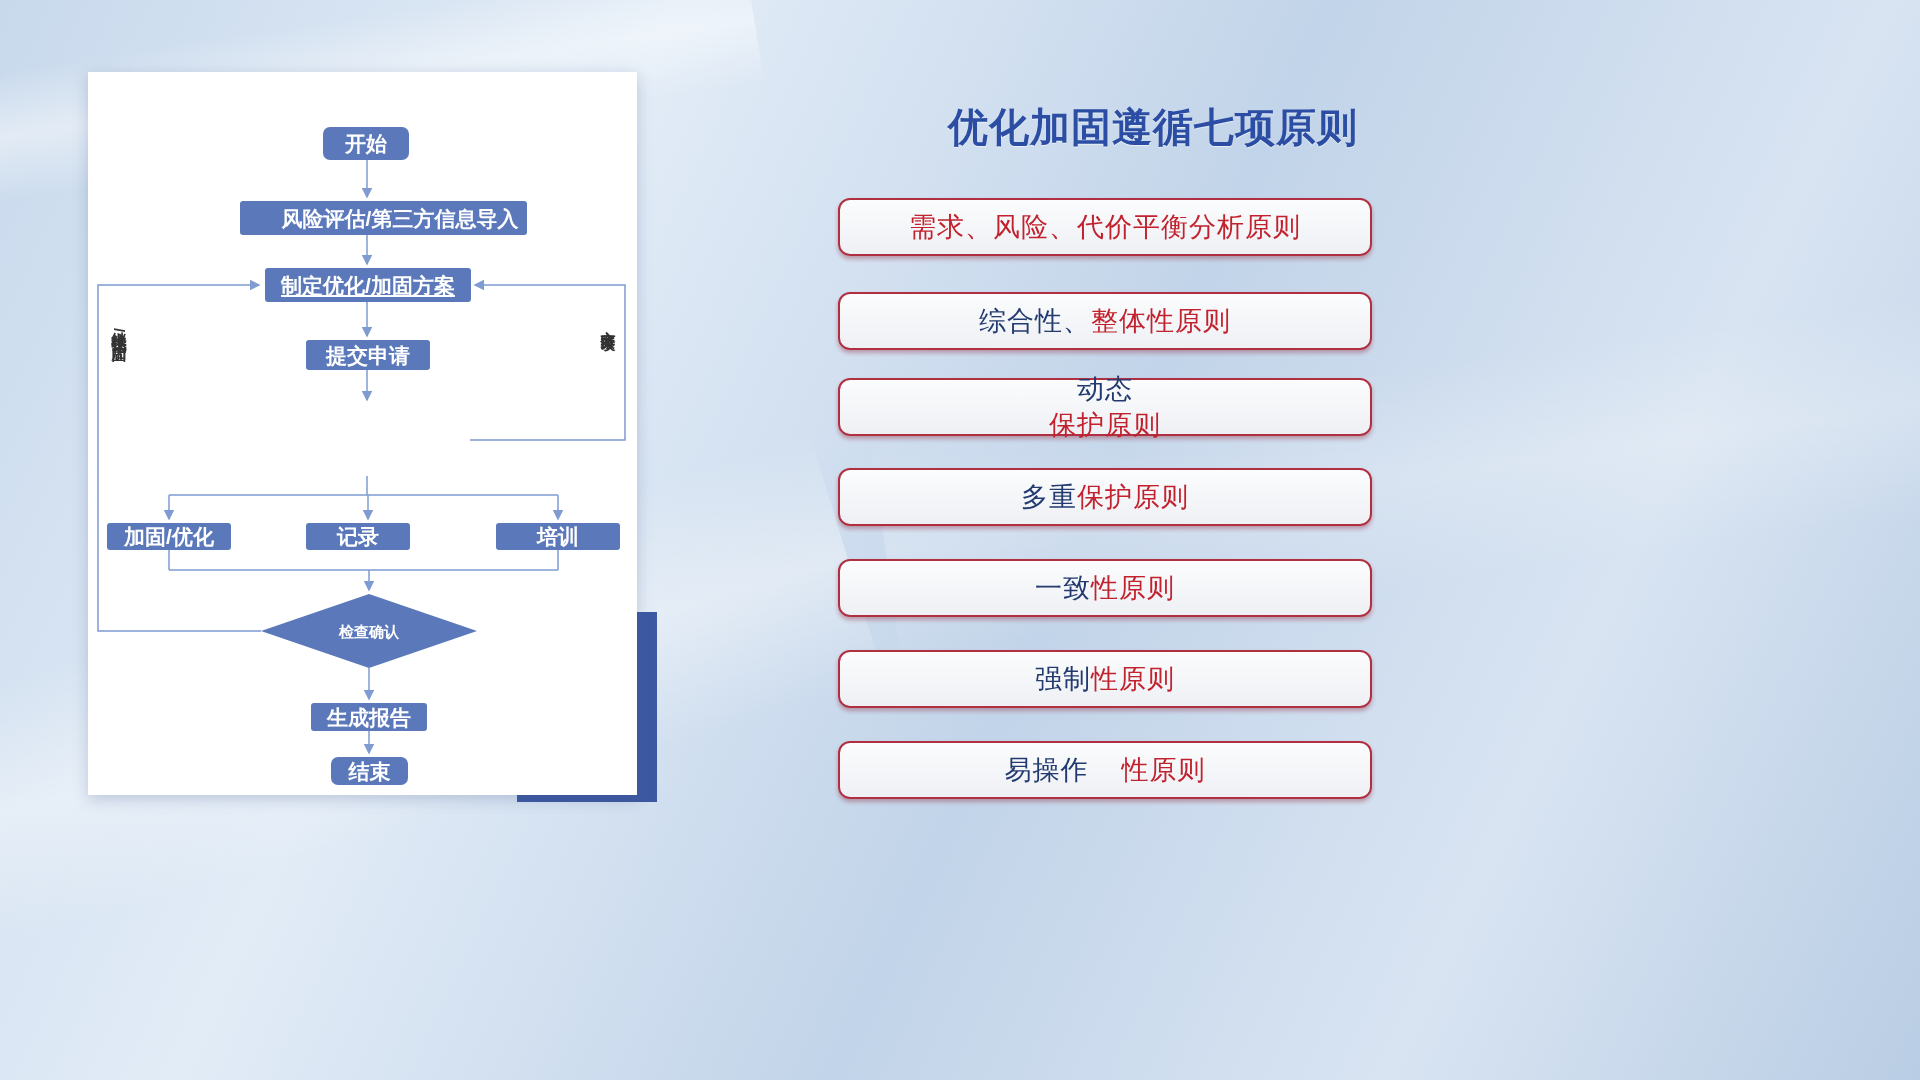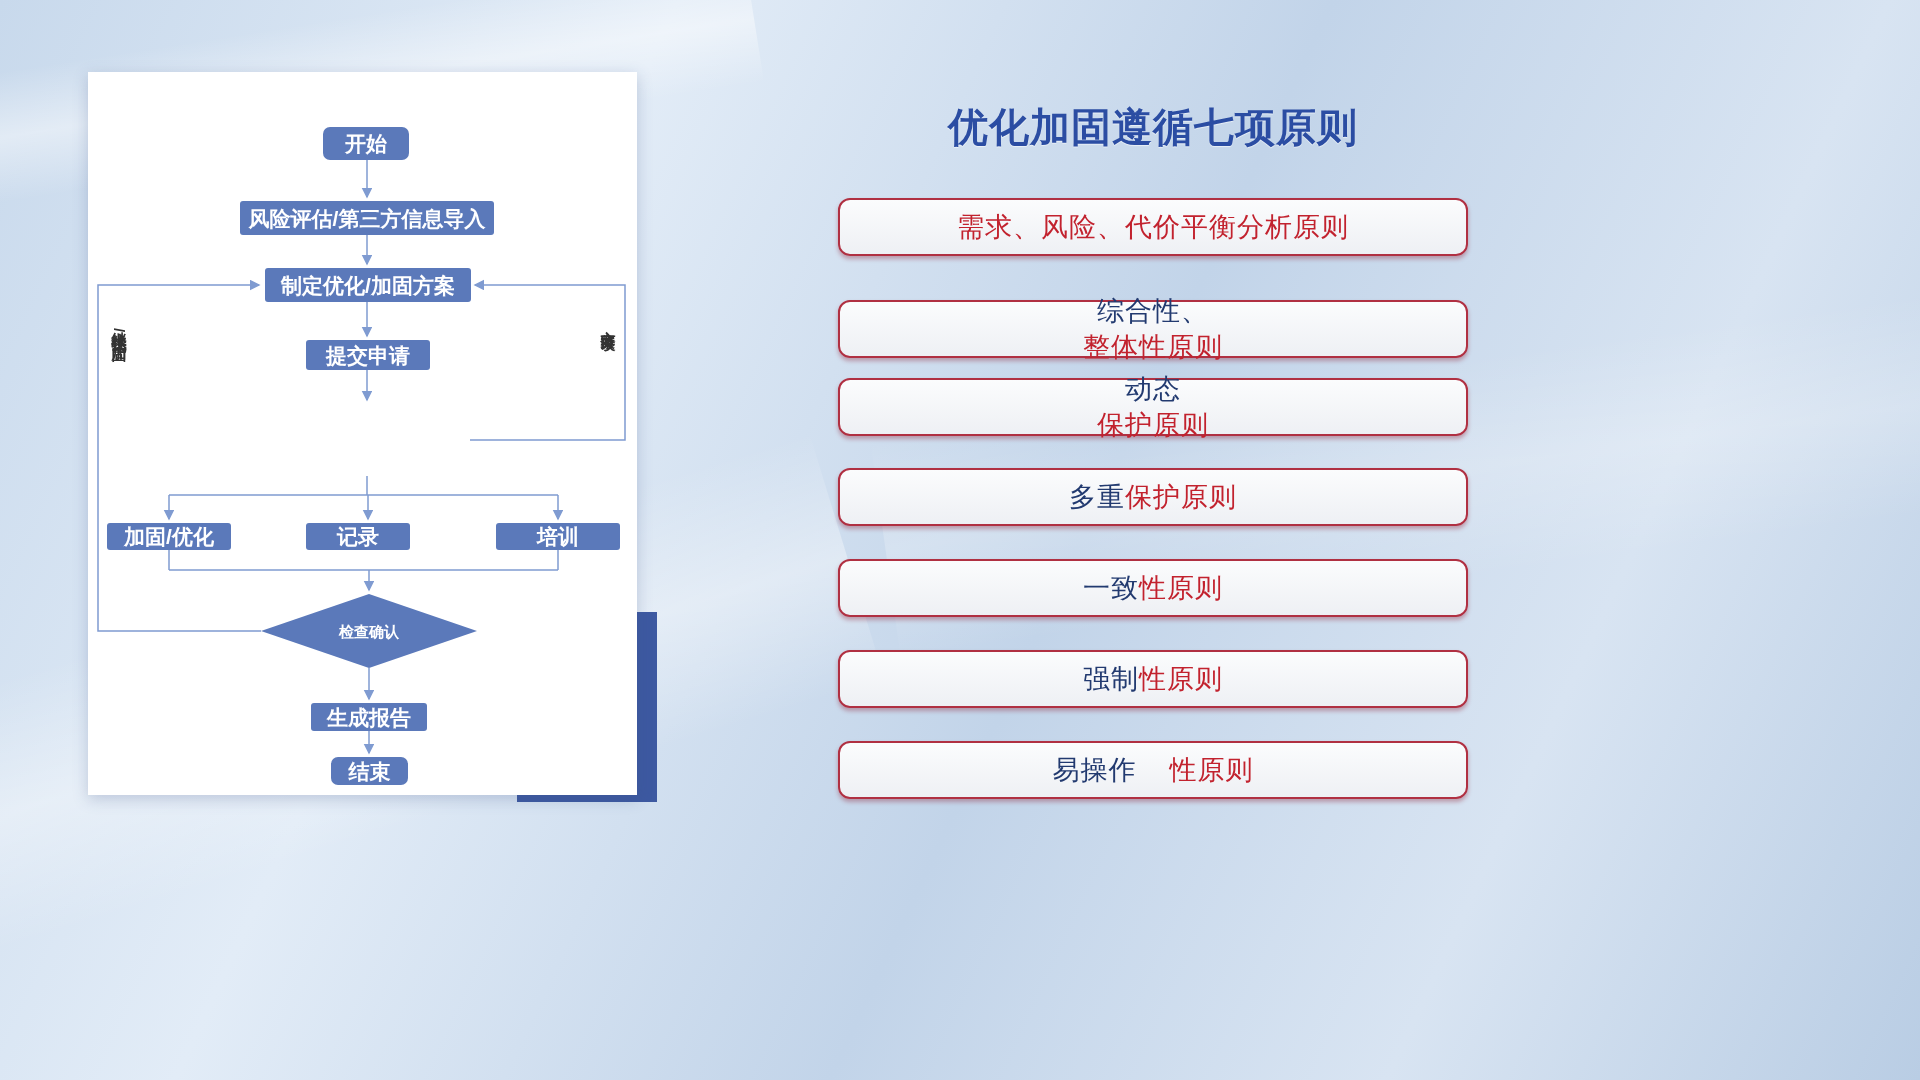--- a/index.html
+++ b/index.html
@@ -39,21 +39,21 @@
     letter-spacing:2px;line-height:1;
   }
 
   
   .principles-title{
     position:absolute;left:838px;top:100px;width:630px;text-align:center;
     font-size:40px;font-weight:bold;color:#2b4da3;letter-spacing:1px;
     text-shadow:0 1px 1px rgba(255,255,255,.6);
   }
   .principle{
-    position:absolute;left:838px;width:630px;height:58px;box-sizing:border-box;
+    position:absolute;left:838px;width:534px;height:58px;box-sizing:border-box;
     border:2px solid #b03042;border-radius:12px;
     background:linear-gradient(180deg,#fbfcfd 0%,#eef0f4 100%);
     box-shadow:0 3px 4px rgba(140,20,40,.35);
     display:flex;align-items:center;justify-content:center;
     font-size:27px;letter-spacing:1px;white-space:nowrap;
   }
   .p-prefix{color:#223a70;}
   .p-suffix{color:#c2222e;}
 </style>
 </head>
@@ -91,23 +91,23 @@
         <path d="M81,498 H470"></path>
         <path d="M281,498 V518" marker-end="url(#arr)"></path>
         <path d="M173,559 H10 V213 H171" marker-end="url(#arr)"></path>
         <path d="M281,596 V627" marker-end="url(#arr)"></path>
         <path d="M281,659 V681" marker-end="url(#arr)"></path>
       </g>
     </svg>
 
     <div class="flow-box flow-round" style="left:235px;top:55px;width:86px;height:33px;">开始</div>
 
-    <div class="flow-box" style="left:152px;top:129px;width:254px;height:34px;">风险评估/第三方信息导入</div>
+    <div class="flow-box" style="left:152px;top:129px;width:254px;height:34px;padding-left:33px;">风险评估/第三方信息导入</div>
 
-    <div class="flow-box" style="left:177px;top:196px;width:206px;height:34px;">制定优化/加固方案</div>
+    <div class="flow-box" style="left:177px;top:196px;width:206px;height:34px;text-decoration:underline;">制定优化/加固方案</div>
 
     <div class="flow-box" style="left:218px;top:268px;width:124px;height:30px;">提交申请</div>
 
 
     <div class="flow-box" style="left:19px;top:451px;width:124px;height:27px;">加固/优化</div>
 
     <div class="flow-box" style="left:218px;top:451px;width:104px;height:27px;">记录</div>
 
     <div class="flow-box" style="left:408px;top:451px;width:124px;height:27px;">培训</div>
 
@@ -123,21 +123,21 @@
 
   </div>
 
   <div class="principles-title">优化加固遵循七项原则</div>
 
   <div class="principle" style="top:198px;">
     <span class="p-prefix"></span>
       <span class="p-suffix">需求、风险、代价平衡分析原则</span>
   </div>
 
-  <div class="principle" style="top:300px;flex-direction:column;">
+  <div class="principle" style="top:292px;">
     <span class="p-prefix">综合性、</span>
       <span class="p-suffix">整体性原则</span>
   </div>
 
   <div class="principle" style="top:378px;flex-direction:column;">
     <span class="p-prefix">动态</span>
       <span class="p-suffix">保护原则</span>
   </div>
 
   <div class="principle" style="top:468px;align-items:center;">

